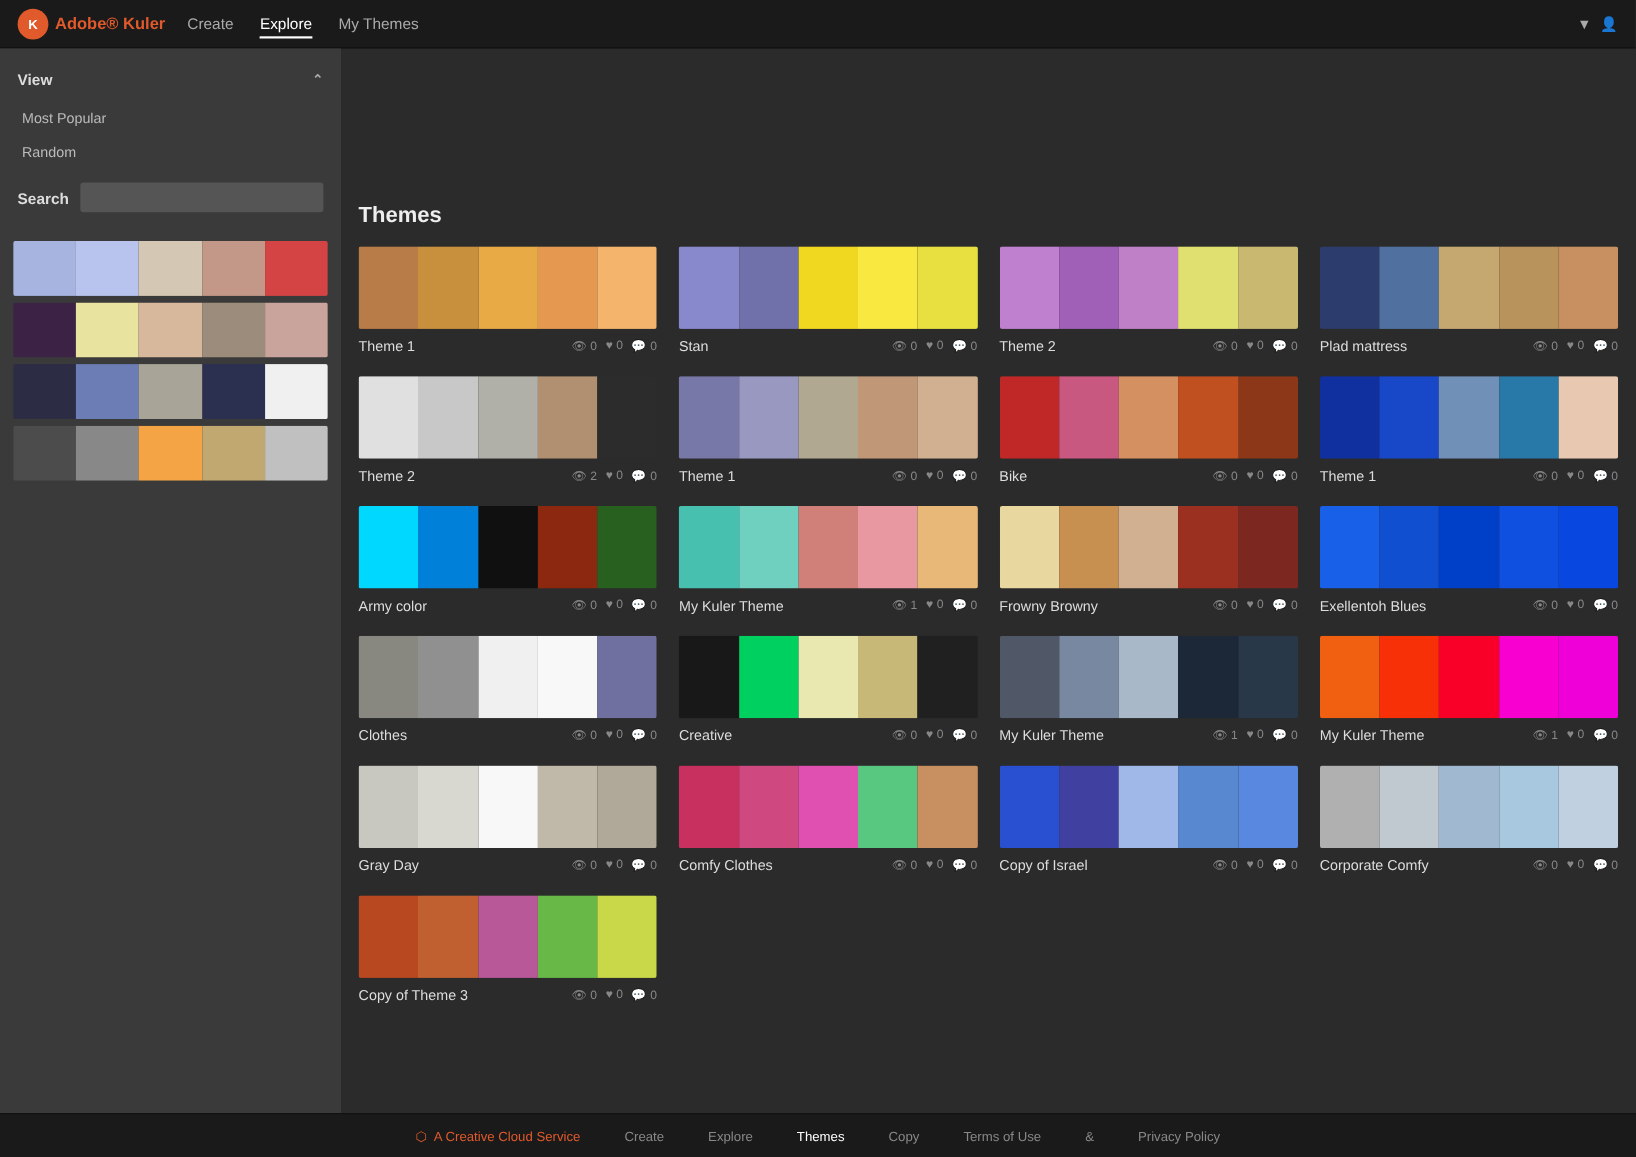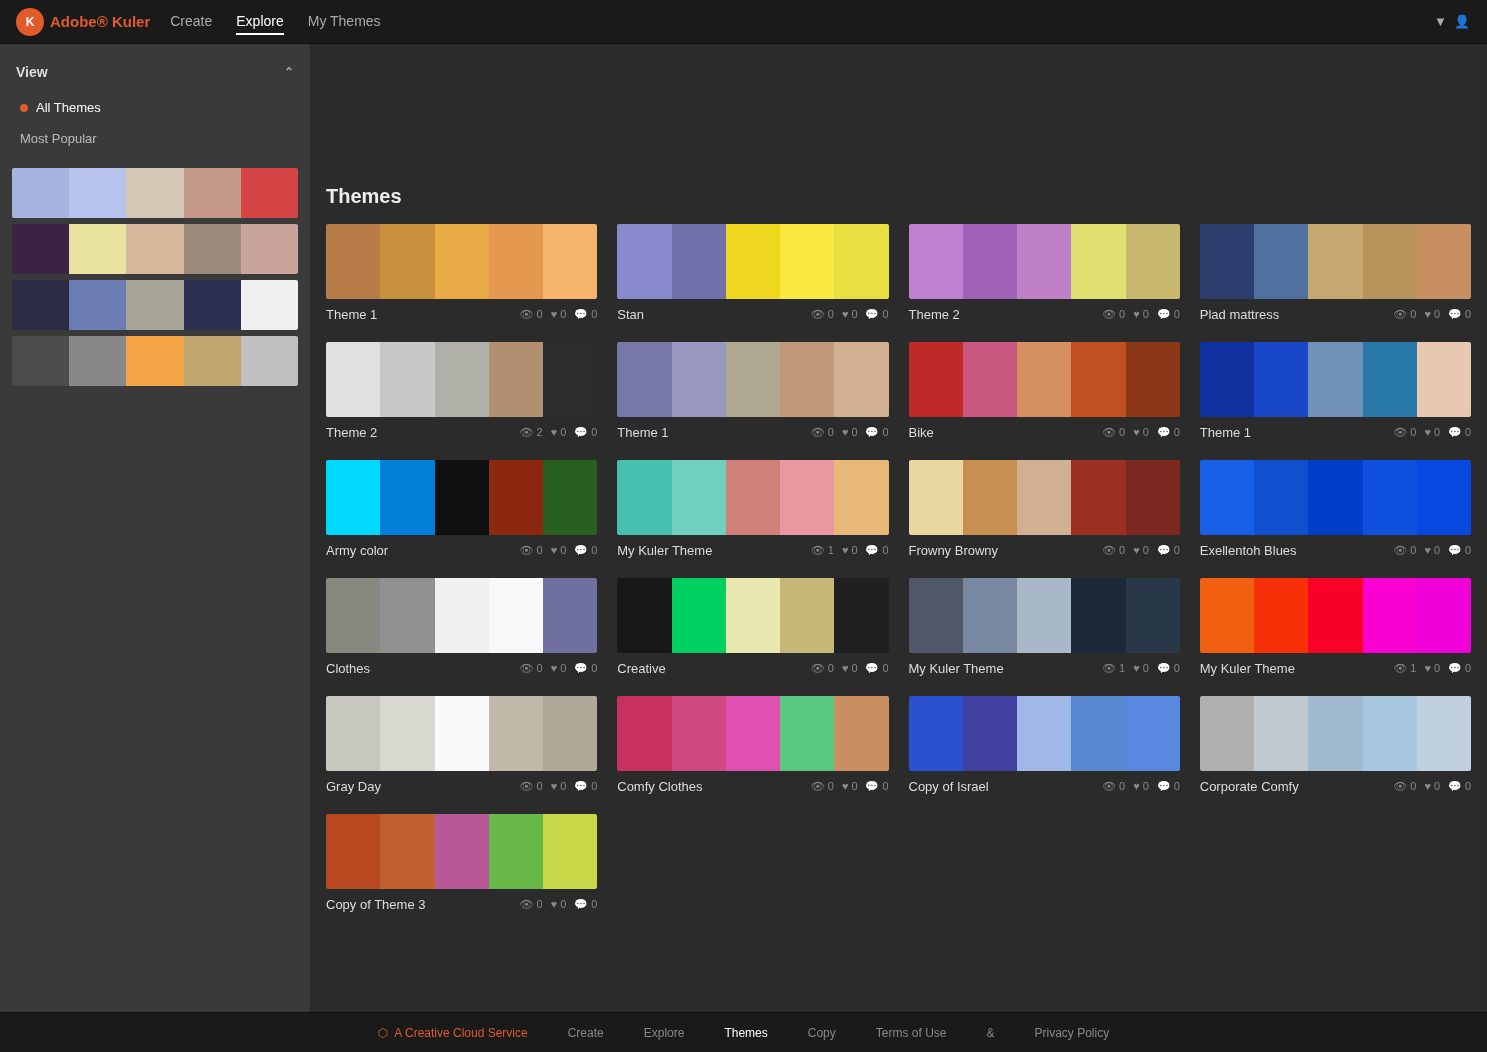--- a/index.html
+++ b/index.html
@@ -209,28 +209,31 @@
 </div>
 
 <div class="layout">
 
   <div class="sidebar">
     <div class="sidebar-section">
       <span>View</span>
       <span class="chevron">⌃</span>
     </div>
 
-    <div class="sidebar-item active">
-      <span class="active-dot"></span>
-      <span>All Themes</span>
-    </div>
     <div class="sidebar-item">
       <span>Most Popular</span>
     </div>
-
+    <div class="sidebar-item">
+      <span>Random</span>
+    </div>
+
+    <div class="sidebar-search">
+      <label>Search</label>
+      <input type="text" style="">
+    </div>
 
     <div class="sidebar-themes">
       <div class="sidebar-theme-card">
         <div class="sidebar-theme-swatches">
           <div class="swatch" style="background:#a8b4e0"></div>
           <div class="swatch" style="background:#b8c4ee"></div>
           <div class="swatch" style="background:#d4c8b4"></div>
           <div class="swatch" style="background:#c49888"></div>
           <div class="swatch" style="background:#d44444"></div>
         </div>

